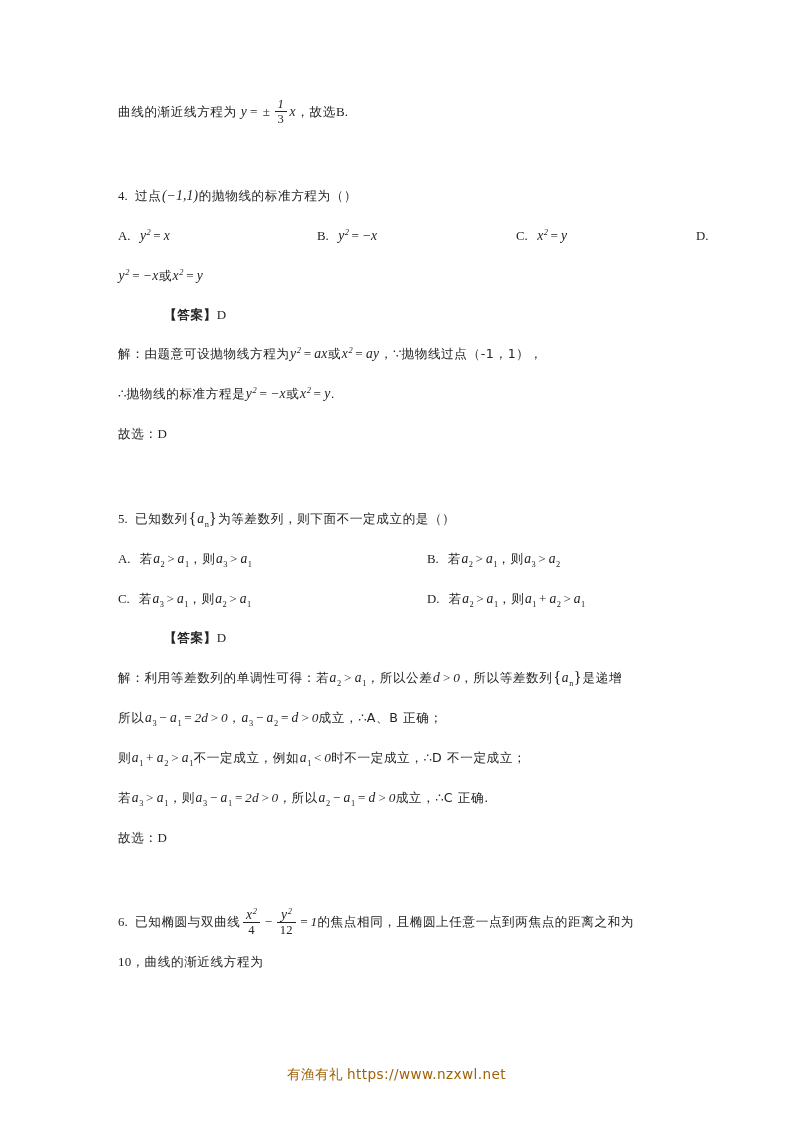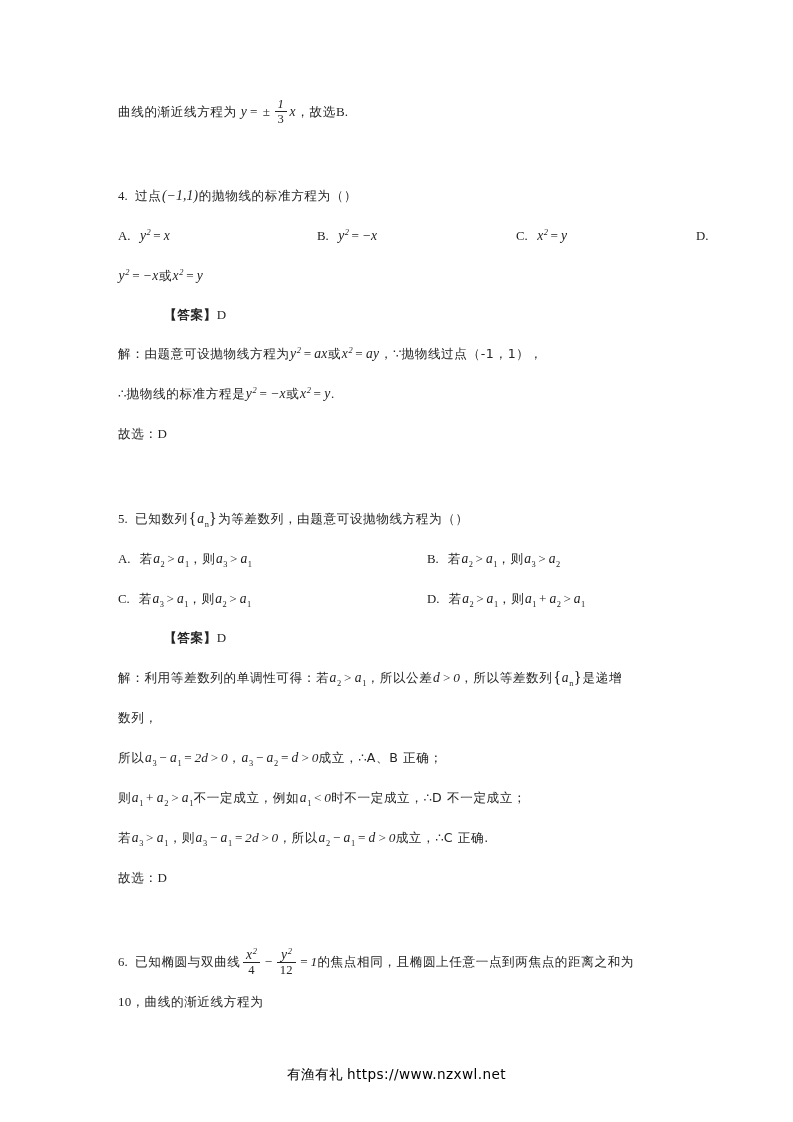--- a/index.html
+++ b/index.html
@@ -146,21 +146,21 @@
 
   
   .footer {
     position: absolute;
     left: 0;
     top: 1066px;
     width: 793px;
     text-align: center;
     font-family: "DejaVu Sans", "Liberation Sans", sans-serif;
     font-size: 13.6px;
-    color: #000000;
+    color: #a16207;
     letter-spacing: 0.4px;
   }
   .footer .wm-cn { font-family: "DejaVu Sans", sans-serif; }
   .footer .wm-url { font-family: "DejaVu Sans", sans-serif; padding-left: 4px; }
 </style>
 </head>
 <body>
 
 <div class="page">
 
@@ -209,21 +209,21 @@
       <span class="cjk">∴抛物线的标准方程是</span><i class="v">y</i><sup class="ex">2</sup><span class="op">=</span><i class="v">−x</i><span class="cjk">或</span><i class="v">x</i><sup class="ex">2</sup><span class="op">=</span><i class="v">y</i><span class="lat">.</span>
     </div>
 
     <div class="line">
       <span class="cjk">故选：</span><span class="lat">D</span>
     </div>
 
     <div class="spacer-lg"></div>
 
     <div class="line">
-      <span class="qnum">5.</span><span class="cjk">已知数列</span><span class="seq"><span class="br">{</span><i class="v">a</i><sub class="ix">n</sub><span class="br">}</span></span><span class="cjk">为等差数列，由题意可设抛物线方程为（</span><span class="cjk">）</span>
+      <span class="qnum">5.</span><span class="cjk">已知数列</span><span class="seq"><span class="br">{</span><i class="v">a</i><sub class="ix">n</sub><span class="br">}</span></span><span class="cjk">为等差数列，则下面不一定成立的是（</span><span class="cjk">）</span>
     </div>
 
     <div class="opt-row">
       <div class="opt-col c1">
         <span class="opt-lbl">A.</span><span class="cjk">若</span><i class="v">a</i><sub class="ix">2</sub><span class="op">&gt;</span><i class="v">a</i><sub class="ix">1</sub><span class="cjk">，</span><span class="cjk">则</span><i class="v">a</i><sub class="ix">3</sub><span class="op">&gt;</span><i class="v">a</i><sub class="ix">1</sub>
       </div>
       <div class="opt-col c2">
         <span class="opt-lbl">B.</span><span class="cjk">若</span><i class="v">a</i><sub class="ix">2</sub><span class="op">&gt;</span><i class="v">a</i><sub class="ix">1</sub><span class="cjk">，</span><span class="cjk">则</span><i class="v">a</i><sub class="ix">3</sub><span class="op">&gt;</span><i class="v">a</i><sub class="ix">2</sub>
       </div>
     </div>
@@ -238,23 +238,20 @@
     </div>
 
     <div class="line ans-line">
       <span class="cjk-b">【答案】</span><span class="lat">D</span>
     </div>
 
     <div class="line">
       <span class="cjk">解：利用等差数列的单调性可得：若</span><i class="v">a</i><sub class="ix">2</sub><span class="op">&gt;</span><i class="v">a</i><sub class="ix">1</sub><span class="cjk">，所以公差</span><i class="v">d</i><span class="op">&gt;</span><span class="num-it">0</span><span class="cjk">，所以等差数列</span><span class="seq"><span class="br">{</span><i class="v">a</i><sub class="ix">n</sub><span class="br">}</span></span><span class="cjk">是递增</span>
     </div>
 
-    <div class="line">
-      <span class="cjk">数列，</span>
-    </div>
 
     <div class="line">
       <span class="cjk">所以</span><i class="v">a</i><sub class="ix">3</sub><span class="op">−</span><i class="v">a</i><sub class="ix">1</sub><span class="op">=</span><span class="num-it">2d</span><span class="op">&gt;</span><span class="num-it">0</span><span class="cjk">，</span><i class="v">a</i><sub class="ix">3</sub><span class="op">−</span><i class="v">a</i><sub class="ix">2</sub><span class="op">=</span><i class="v">d</i><span class="op">&gt;</span><span class="num-it">0</span><span class="cjk">成立，∴A、B 正确；</span>
     </div>
 
     <div class="line">
       <span class="cjk">则</span><i class="v">a</i><sub class="ix">1</sub><span class="op">+</span><i class="v">a</i><sub class="ix">2</sub><span class="op">&gt;</span><i class="v">a</i><sub class="ix">1</sub><span class="cjk">不一定成立，例如</span><i class="v">a</i><sub class="ix">1</sub><span class="op">&lt;</span><span class="num-it">0</span><span class="cjk">时不一定成立，∴D 不一定成立；</span>
     </div>
 
     <div class="line">

